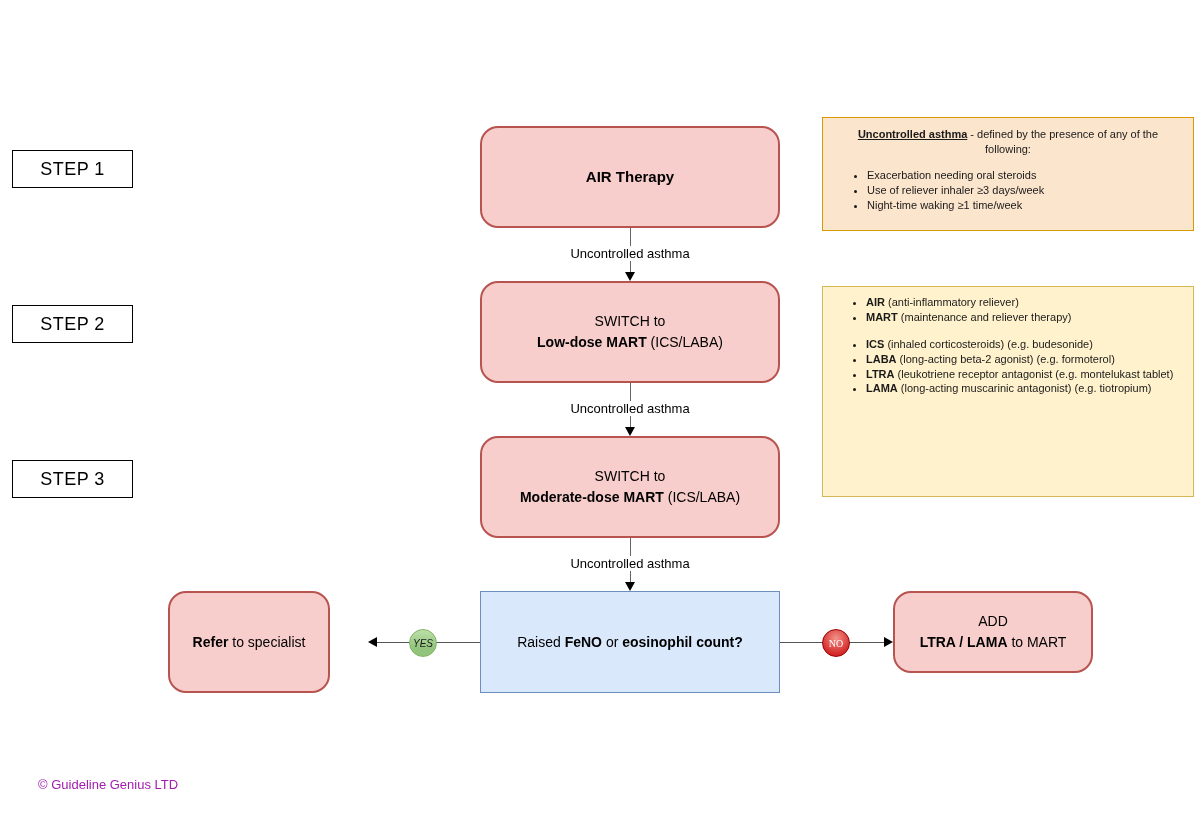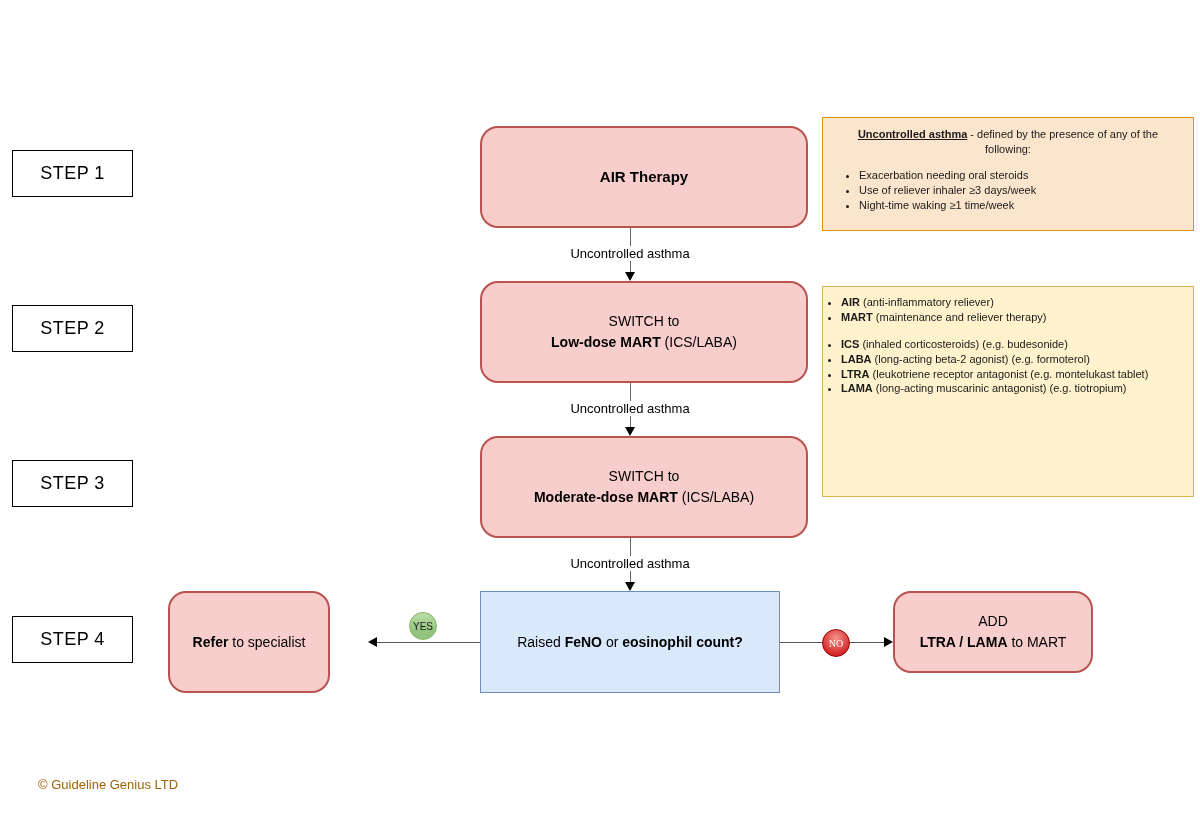--- a/index.html
+++ b/index.html
@@ -1,29 +1,29 @@
 <!DOCTYPE html>
 <html><head>
 <meta charset="utf-8">
 <style>
   html,body { margin:0; padding:0; background:#ffffff; }
   body { font-family:"Liberation Sans", sans-serif; color:#000; }
   .canvas { position:relative; width:1200px; height:827px; background:#fff; overflow:hidden; }
 
   
-  .step-box { position:absolute; left:12px; width:121px; height:47px; background:#fff;
+  .step-box { position:absolute; left:12px; width:121px; height:38px; background:#fff;
     border:1px solid #000; box-sizing:border-box; display:flex; align-items:center;
     justify-content:center; font-size:18px; letter-spacing:.5px; }
 
   
   .flow-box { position:absolute; background:#F8CECC; border:2px solid #B85450;
     border-radius:18px; box-sizing:border-box; display:flex; flex-direction:column;
     align-items:center; justify-content:center; text-align:center; font-size:14px;
     line-height:1.5; padding:4px 14px; }
-  .flow-box.col { left:480px; width:328px; height:102px; }
+  .flow-box.col { left:480px; width:300px; height:102px; }
   .flow-box b { font-size:14px; }
   .air-title { font-weight:bold; font-size:15px; }
 
   
   .decision-box { position:absolute; left:480px; top:591px; width:300px; height:102px;
     background:#DAE8FC; border:1px solid #6C8EBF; box-sizing:border-box; display:flex;
     align-items:center; justify-content:center; text-align:center; font-size:14px; }
 
   
   .vline { position:absolute; width:0; border-left:1px solid #666; }
@@ -44,43 +44,40 @@
   .badge.no  { background:radial-gradient(circle at 50% 32%, #f2938a 0%, #d52b2b 70%, #c41a1a 100%);
     border:1px solid #990000; color:#fff; }
 
   
   .note { position:absolute; left:822px; width:372px; box-sizing:border-box;
     font-size:11px; color:#1a1a1a; }
   .note.orange { top:117px; height:114px; background:#FCE5CD; border:1px solid #D79B00; }
   .note.yellow { top:286px; height:211px; background:#FFF2CC; border:1px solid #D6B656; }
   .note .heading { text-align:center; margin:9px 16px 0; line-height:1.4; }
   .note .heading b { text-decoration:underline; }
-  .note.orange ul { margin:10px 0 0; padding-left:36px; line-height:1.38; list-style:disc; }
-  .note.yellow ul.l1 { margin:8px 0 0; padding-left:18px; line-height:1.33; list-style:disc; }
+  .note.orange ul { margin:10px 8px 0; padding-left:36px; line-height:1.38; list-style:disc; }
+  .note.yellow ul.l1 { margin:8px 0 0; padding-left:43px; line-height:1.33; list-style:disc; }
   .note.yellow ul.l2 { margin:0; padding-left:27px; line-height:1.33; list-style:circle; }
   .note.yellow li.gap { margin-top:13px; }
 
-  .copyright { position:absolute; left:38px; top:777px; font-size:13px; color:#a16207; }
+  .copyright { position:absolute; left:38px; top:777px; font-size:13px; color:#a21caf; }
 </style>
 </head>
 <body>
 
 <div class="canvas">
 
   <div class="step-box" style="top:150px">
       <span>STEP 1</span>
     </div>
   <div class="step-box" style="top:305px">
       <span>STEP 2</span>
     </div>
   <div class="step-box" style="top:460px">
       <span>STEP 3</span>
-    </div>
-  <div class="step-box" style="top:616px">
-      <span>STEP 4</span>
     </div>
 
   <div class="flow-box col" style="top:126px">
     <span class="air-title">AIR Therapy</span>
   </div>
 
   <div class="vline" style="left:630px; top:228px; height:44px;"></div>
   <div class="ah-down" style="left:625px; top:272px;"></div>
   <div class="edge-label" style="left:630px; top:246px;">Uncontrolled asthma</div>
 
@@ -101,21 +98,21 @@
   <div class="vline" style="left:630px; top:538px; height:44px;"></div>
   <div class="ah-down" style="left:625px; top:582px;"></div>
   <div class="edge-label" style="left:630px; top:556px;">Uncontrolled asthma</div>
 
   <div class="decision-box">
     <span><span>Raised </span><b>FeNO</b><span> or </span><b>eosinophil count?</b></span>
   </div>
 
   <div class="hline" style="left:377px; top:642px; width:103px;"></div>
   <div class="ah-left" style="left:368px; top:637px;"></div>
-  <div class="badge yes" style="left:409px; top:612px;">
+  <div class="badge yes" style="left:409px; top:629px;font-style:italic;">
       <span>YES</span>
     </div>
   <div class="flow-box" style="left:168px; top:591px; width:162px; height:102px;">
     <span><b>Refer</b><span> to specialist</span></span>
   </div>
 
   <div class="hline" style="left:780px; top:642px; width:104px;"></div>
   <div class="ah-right" style="left:884px; top:637px;"></div>
   <div class="badge no" style="left:822px; top:629px;font-family:Liberation Serif, serif;">
       <span>NO</span>

